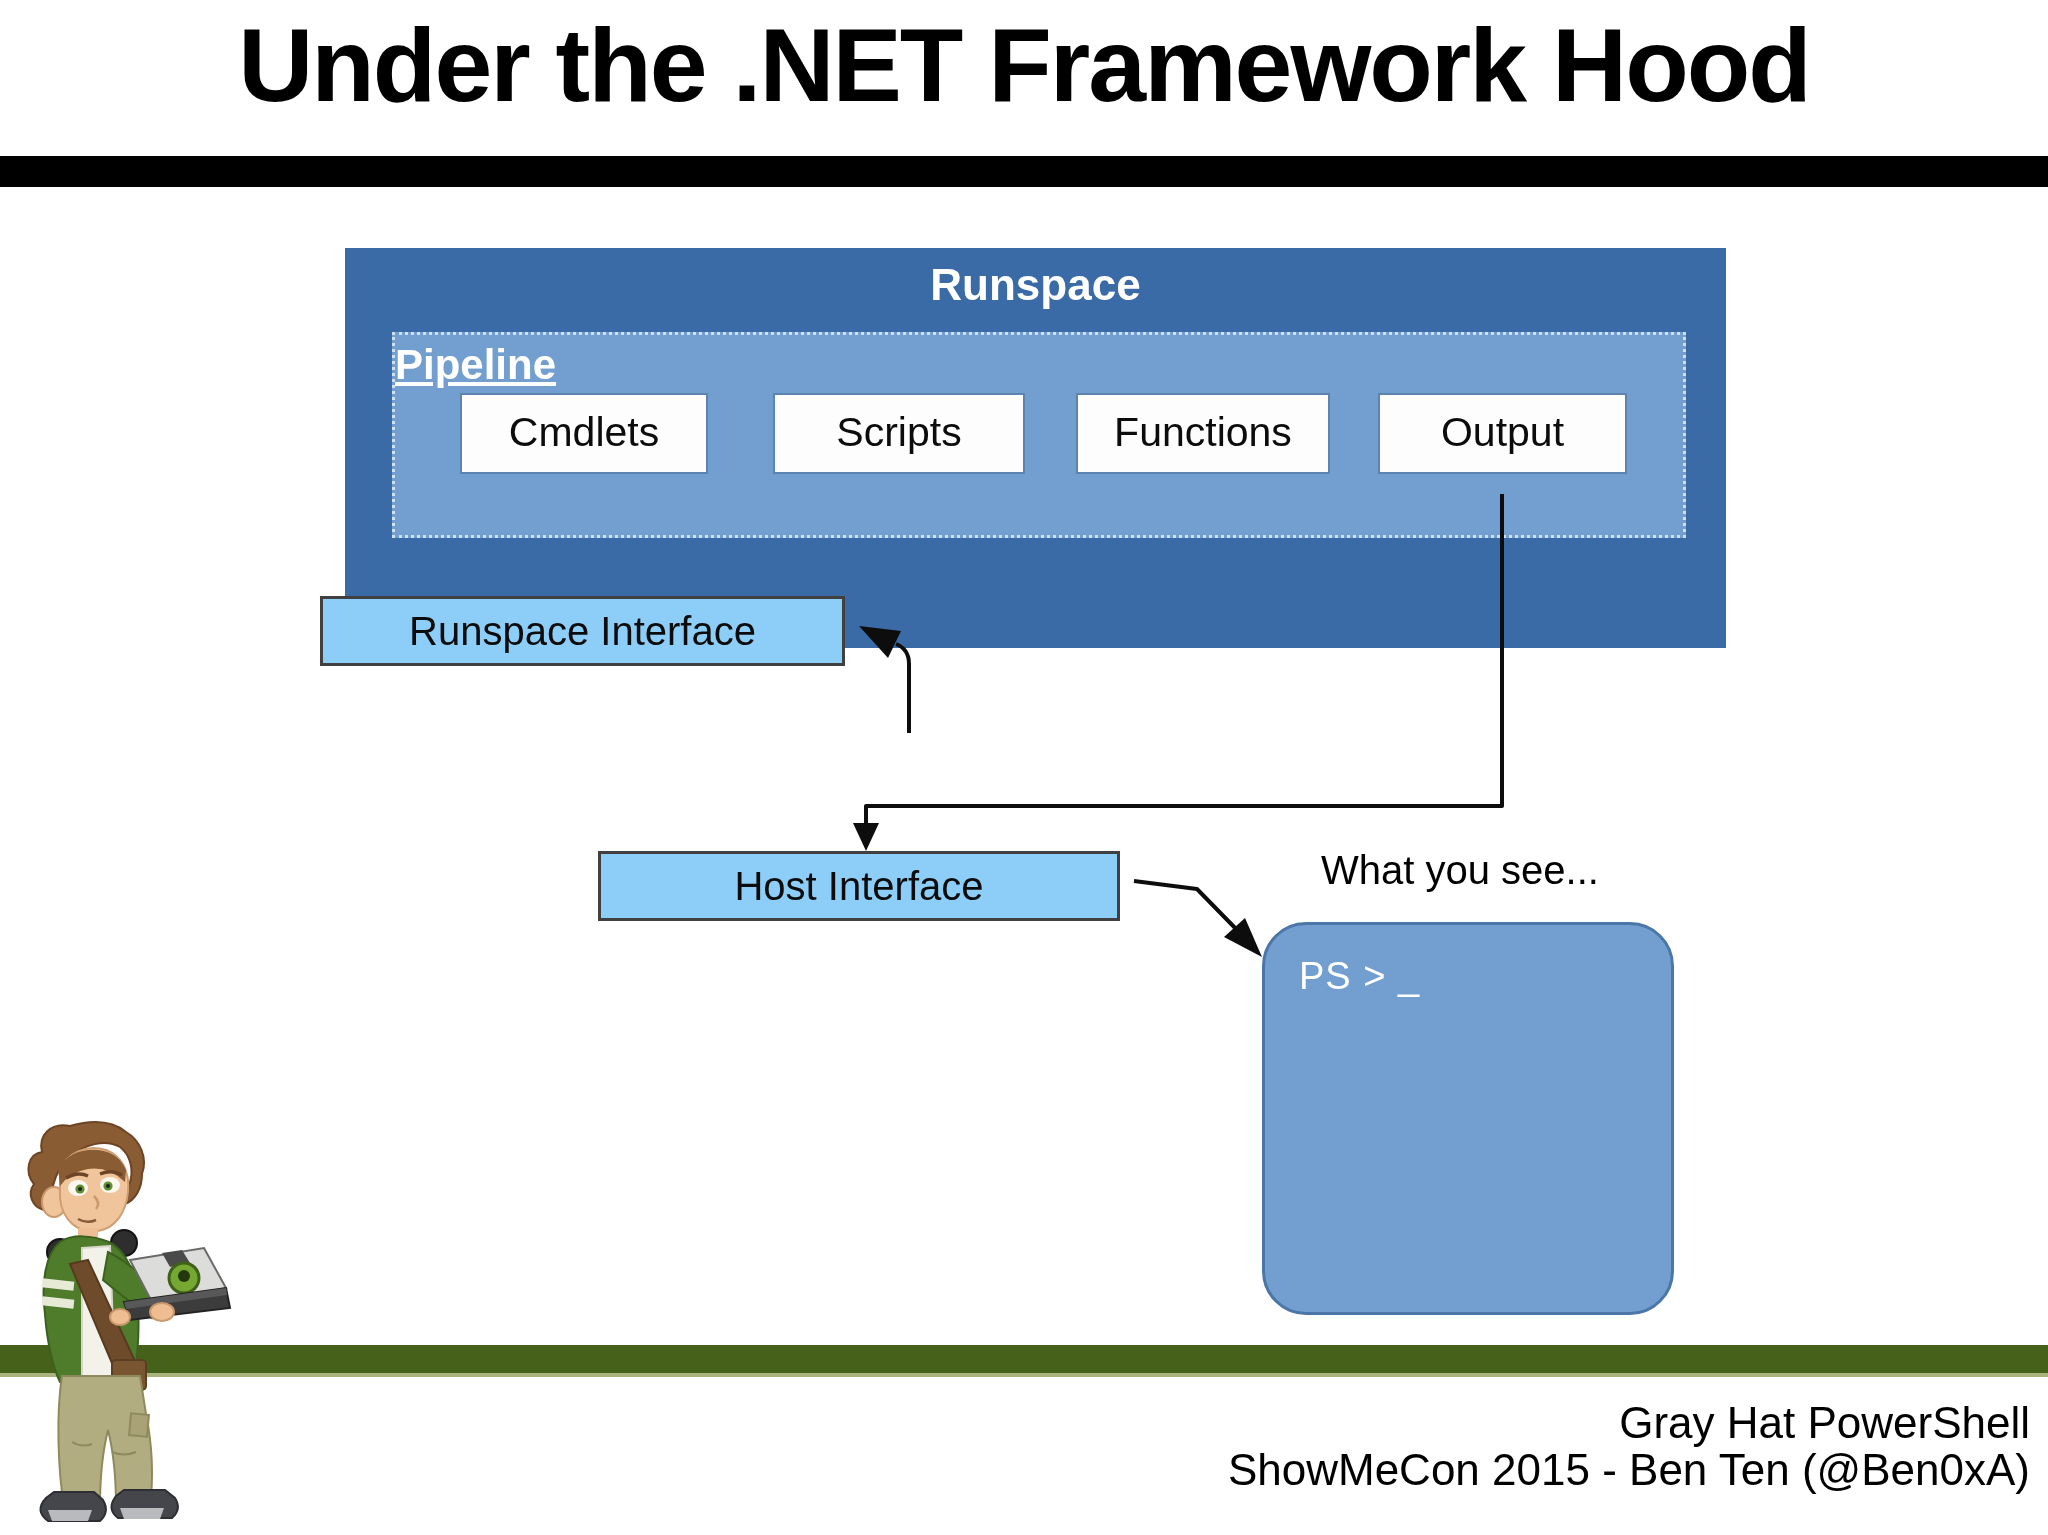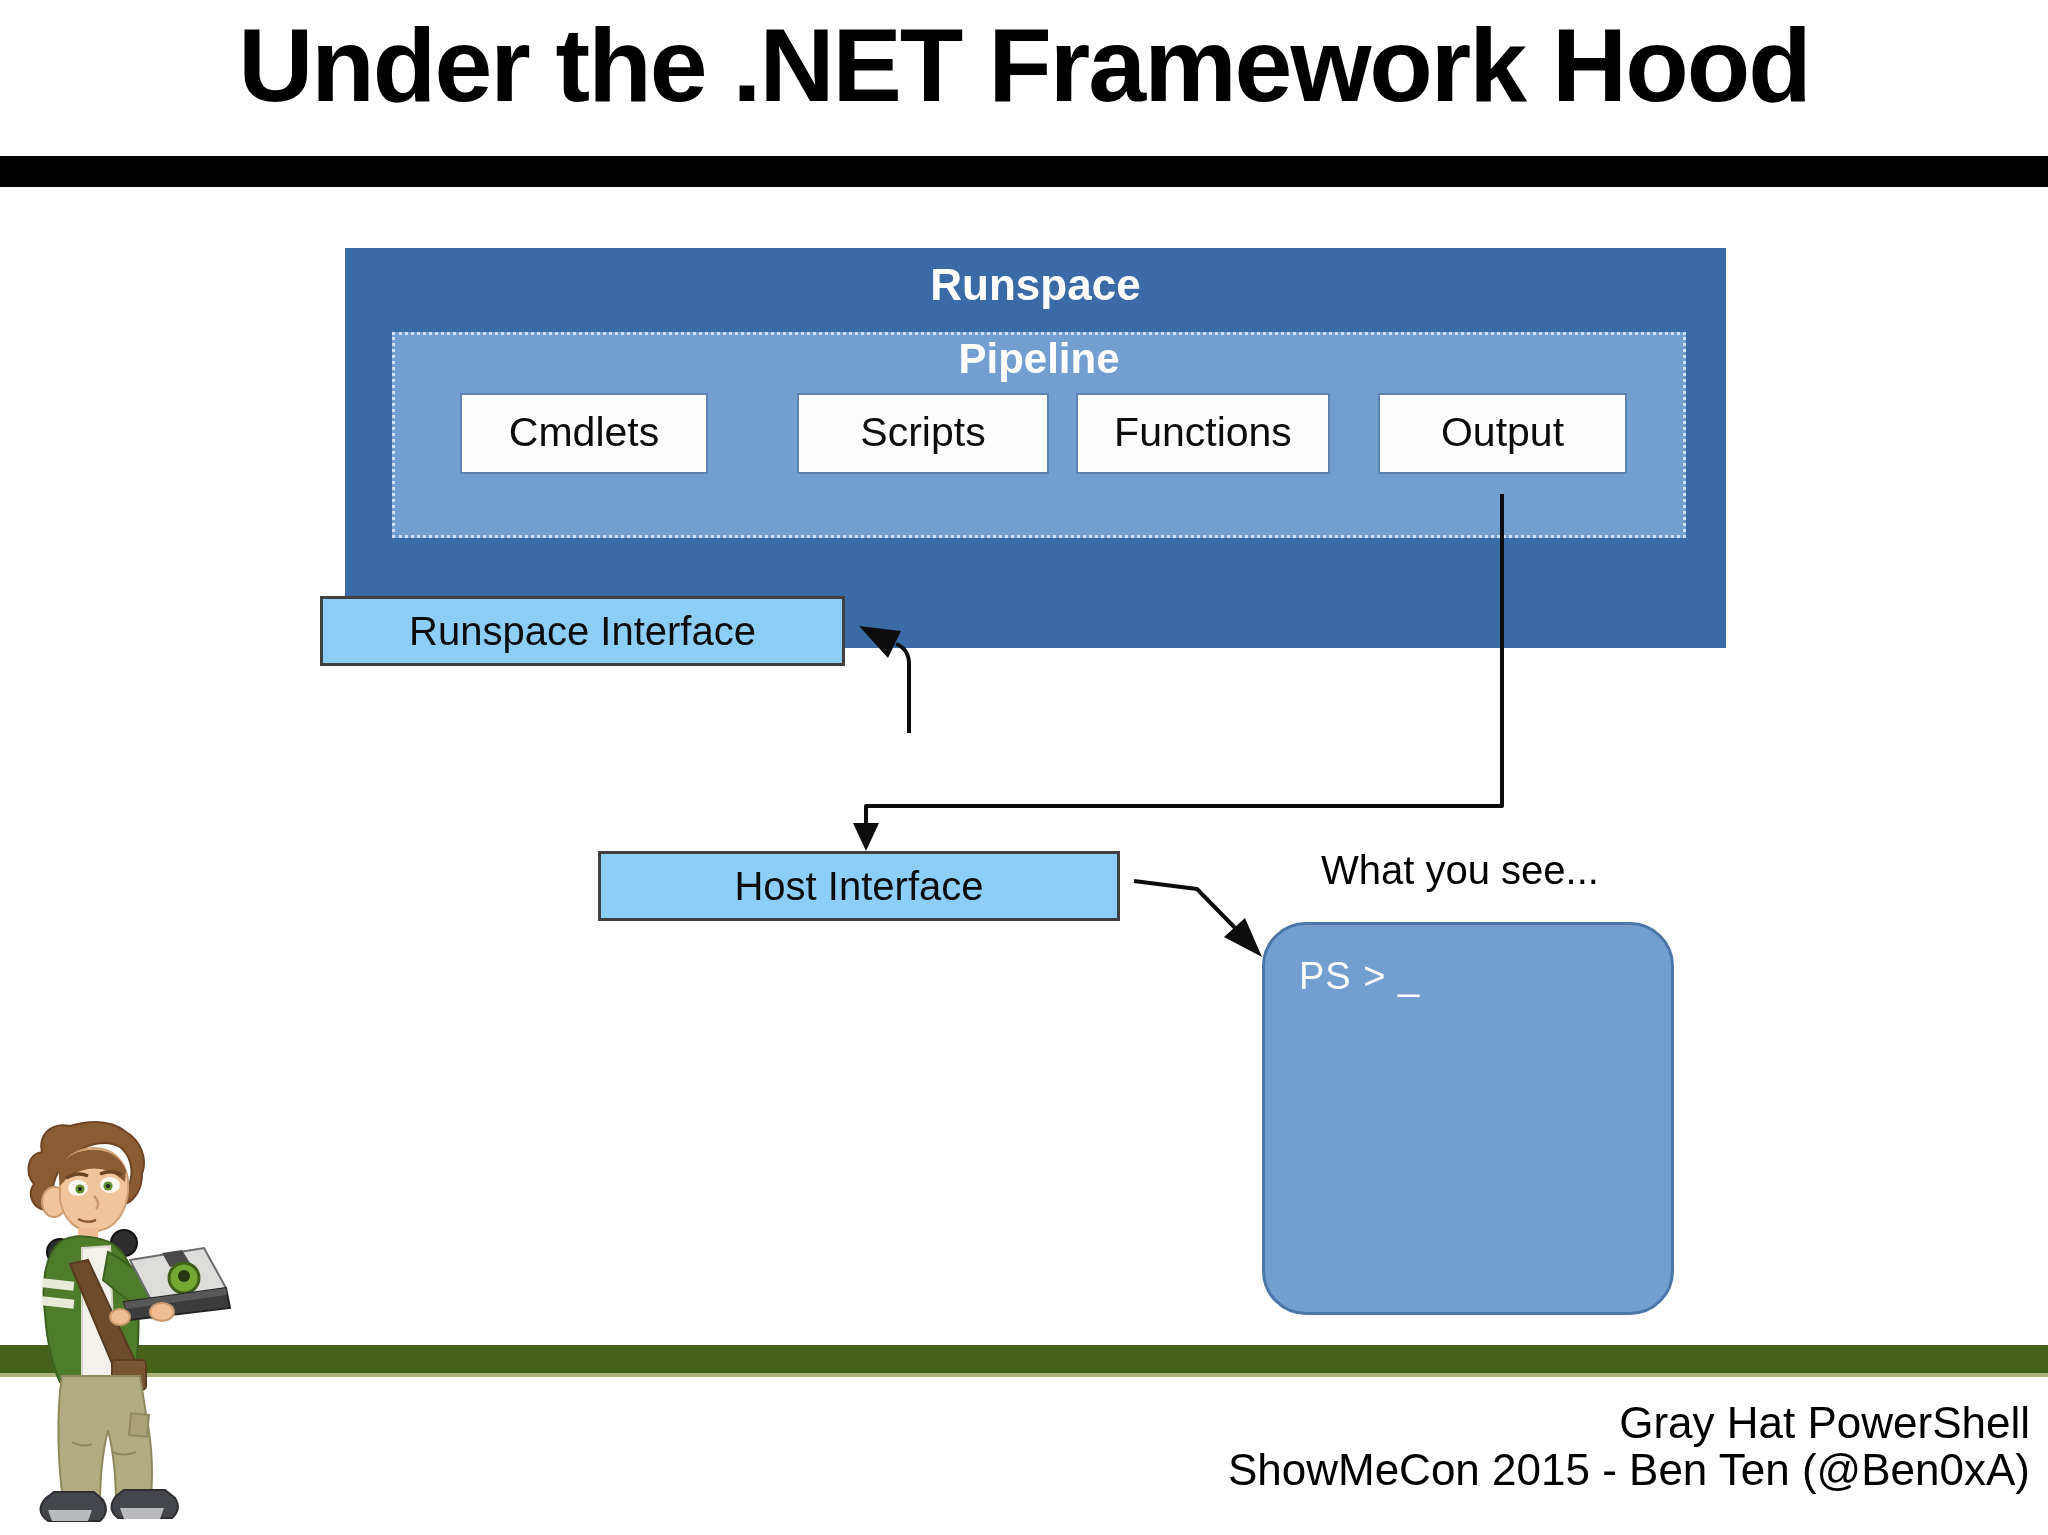--- a/index.html
+++ b/index.html
@@ -11,27 +11,27 @@
     position:absolute;top:6px;left:0;width:2048px;text-align:center;
     font-size:104px;font-weight:bold;color:#000;letter-spacing:-2px;white-space:nowrap;
   }
   .divider{position:absolute;top:156px;left:0;width:2048px;height:31px;background:#000;}
 
   
   .runspace{position:absolute;left:345px;top:248px;width:1381px;height:400px;background:#3a6ba6;}
   .runspace-label{margin-top:12px;text-align:center;font-size:44px;font-weight:bold;color:#fff;}
   .pipeline{position:absolute;left:392px;top:332px;width:1288px;height:200px;
     background:#729fcf;border:3px dotted #cfe0f2;}
-  .pipeline-label{text-align:center;font-size:42px;font-weight:bold;color:#fff;}
+  .pipeline-label{margin-top:6px;font-size:42px;font-weight:bold;color:#fff;text-decoration:underline;}
   .pipe-item{
     position:absolute;top:393px;height:81px;background:#fdfdfd;border:2px solid #5d84b0;
     box-sizing:border-box;text-align:center;padding-top:14px;font-size:41px;color:#0c0c0c;
   }
   .pipe-cmdlets{left:460px;width:248px;}
-  .pipe-scripts{left:773px;width:252px;margin-left:24px;}
+  .pipe-scripts{left:773px;width:252px;}
   .pipe-functions{left:1076px;width:254px;}
   .pipe-output{left:1378px;width:249px;}
 
   .iface{
     position:absolute;background:#8dcef8;border:3px solid #404040;box-sizing:border-box;
     display:flex;align-items:center;justify-content:center;
     font-size:40px;color:#0c0c0c;
   }
   .runspace-iface{left:320px;top:596px;width:525px;height:70px;}
   .host{position:absolute;left:563px;top:733px;width:527px;height:215px;background:#3a6ba6;}

